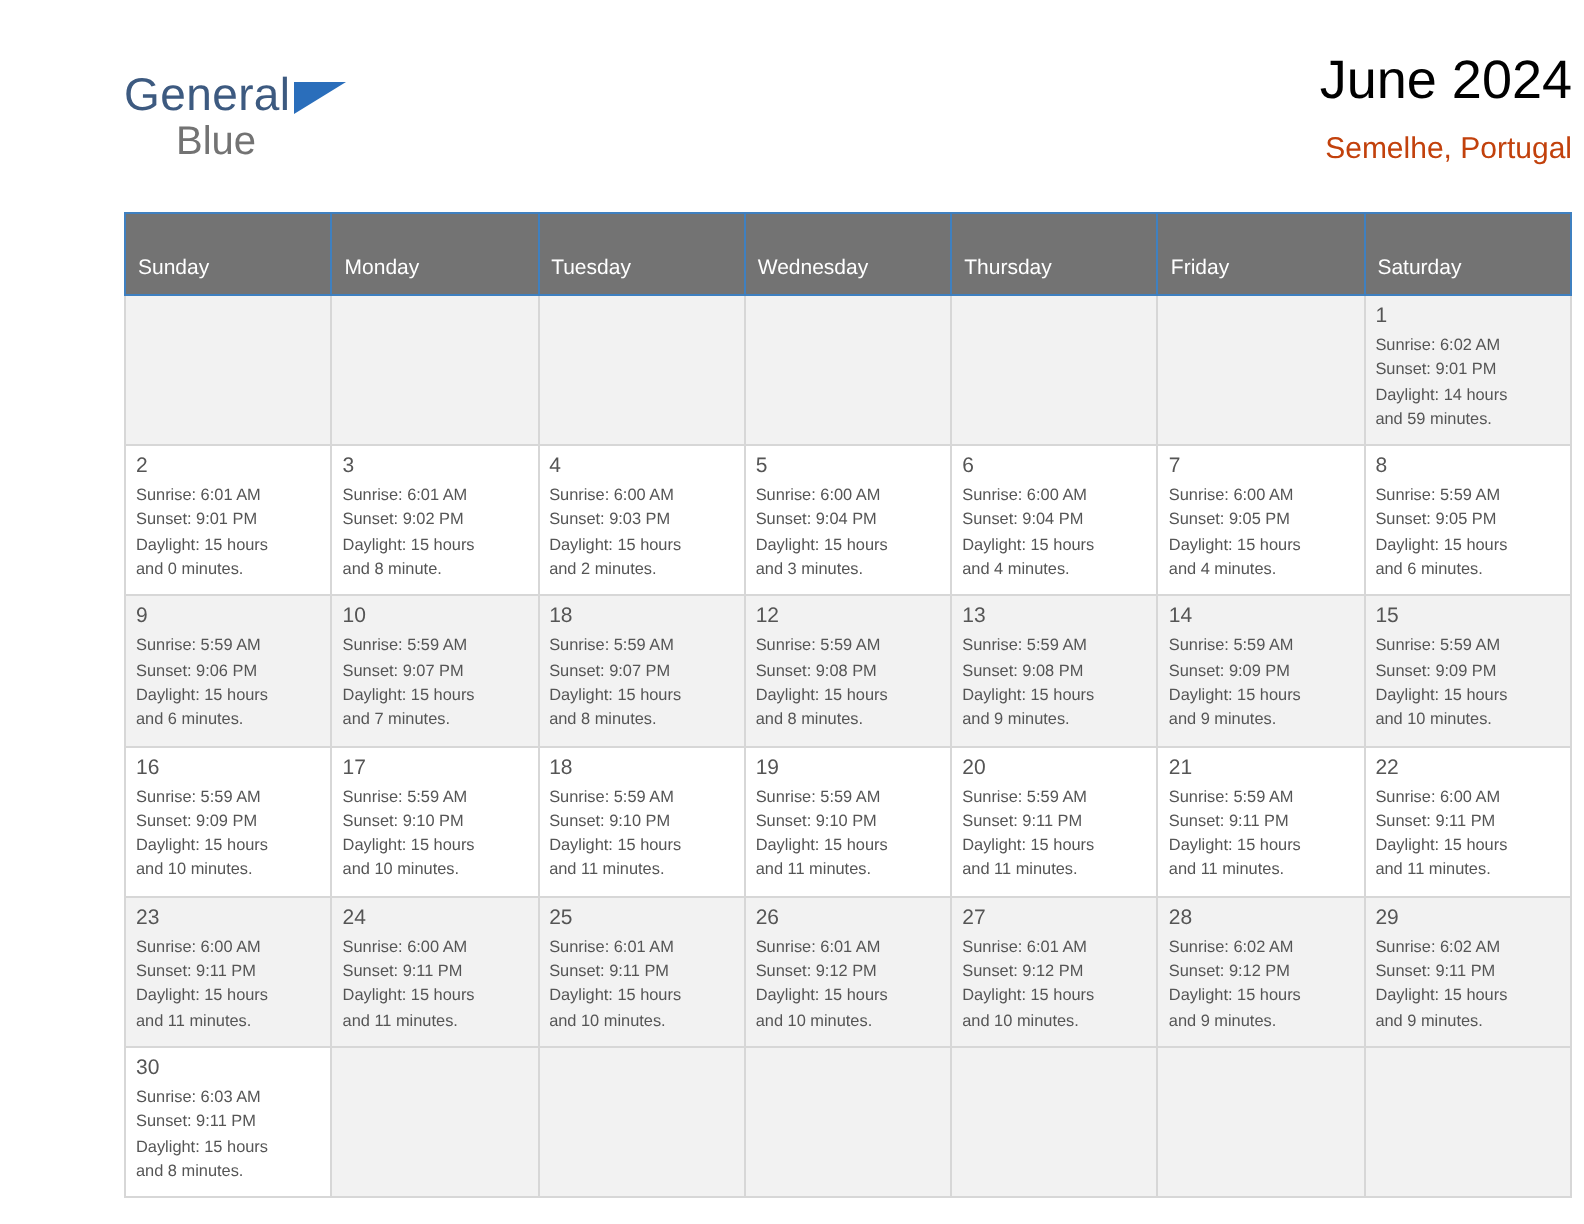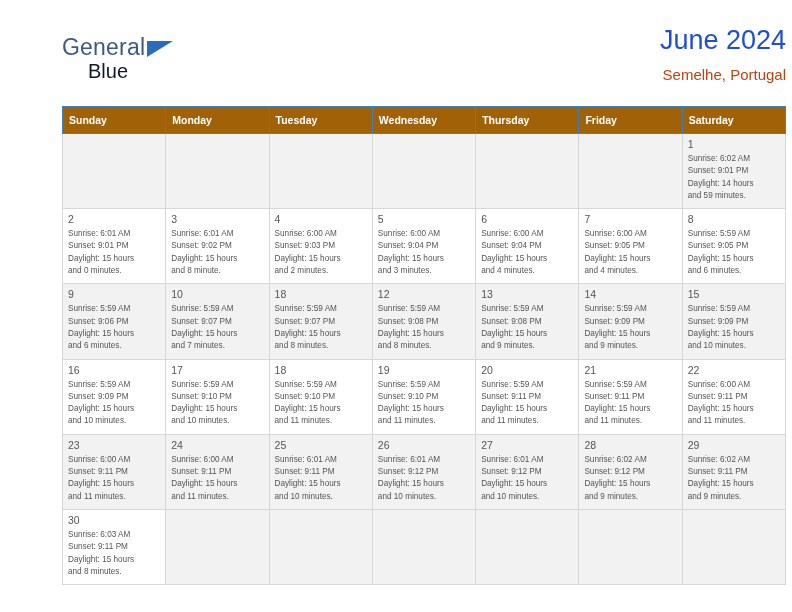--- a/index.html
+++ b/index.html
@@ -34,62 +34,62 @@
     position: relative;
   }
   .logo-general {
     font-size: 23px;
     color: #3d5a80;
     letter-spacing: 0.2px;
     font-family: "Liberation Sans", sans-serif;
   }
   .logo-blue {
     font-size: 20px;
-    color: #0f172a;
+    color: #737373;
     display: block;
     margin-top: 2px;
     margin-left: 26px;
   }
   .logo-flag {
     display: inline-block;
     width: 0;
     height: 0;
     border-left: 26px solid #2a6ebb;
     border-bottom: 16px solid transparent;
     position: relative;
     top: 2px;
     margin-left: 2px;
   }
   .title-block {
     text-align: right;
   }
   .title-main {
     font-size: 27px;
-    color: #1d4ed8;
+    color: #000000;
     font-weight: normal;
     line-height: 1.1;
   }
   .title-sub {
     font-size: 15px;
     color: #c2410c;
     margin-top: 10px;
   }
   table.calendar {
     border-collapse: collapse;
     width: 724px;
     table-layout: fixed;
     margin-top: 8px;
   }
   table.calendar th {
-    background: #a16207;
+    background: #737373;
     color: #ffffff;
     font-size: 10.5px;
-    font-weight: bold;
+    font-weight: normal;
     text-align: left;
-    padding: 5px 0 5px 6px;
+    padding: 19px 0 5px 6px;
     border: 1px solid #3f80c0;
     height: 16px;
   }
   table.calendar td {
     border: 1px solid #d7d7d7;
     vertical-align: top;
     padding: 4px 5px 6px 5px;
     height: 62px;
     width: 103px;
     box-sizing: border-box;

